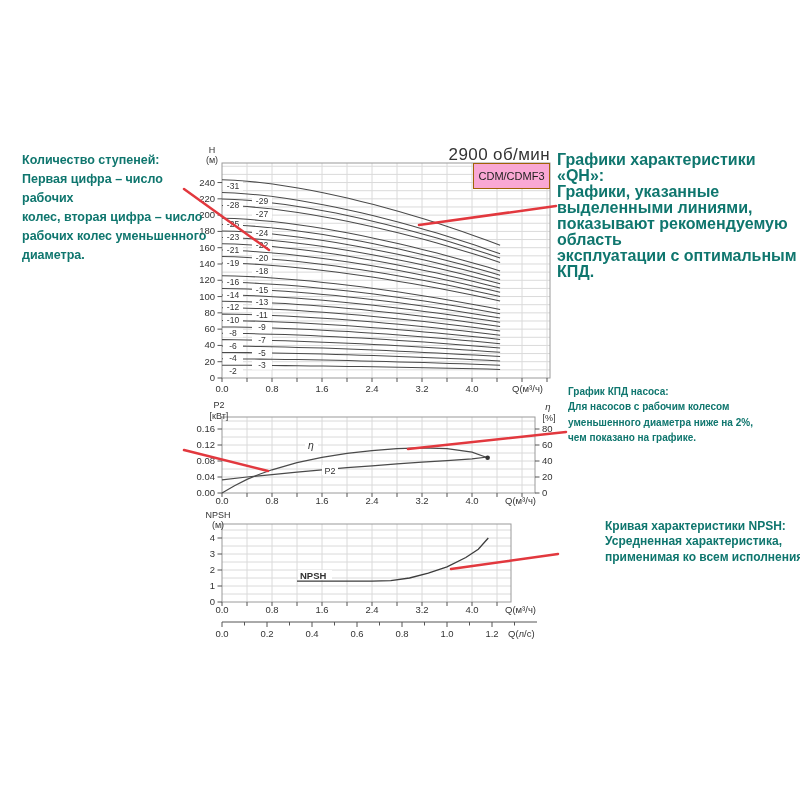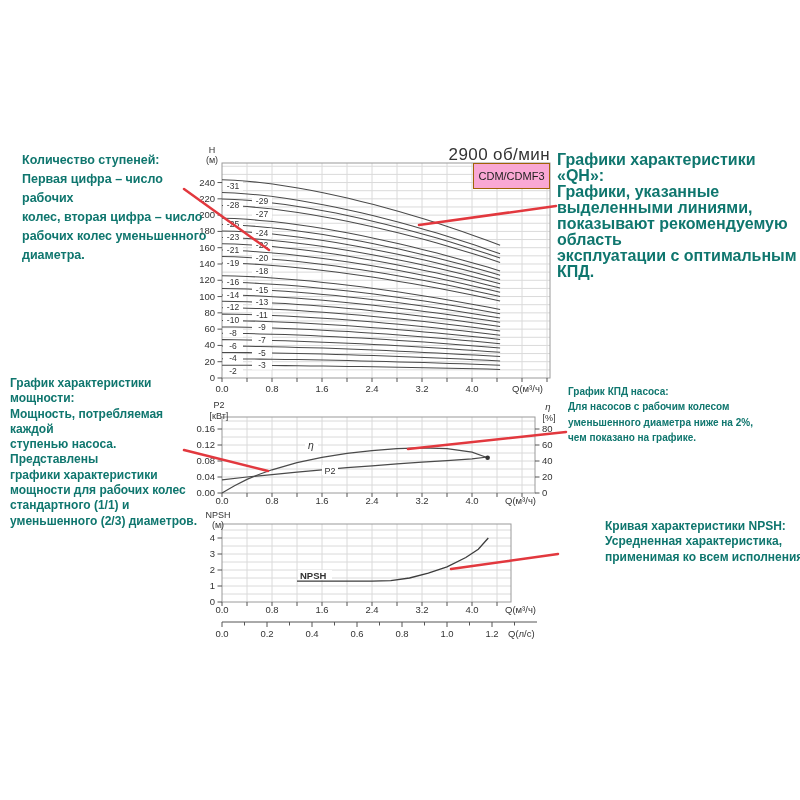--- a/index.html
+++ b/index.html
@@ -380,27 +380,20 @@
 
   <div class="ann ann-stages">Количество ступеней:
 Первая цифра – число рабочих
 колес, вторая цифра – число
 рабочих колес уменьшенного
 диаметра.</div>
   <div class="ann ann-qh">Графики характеристики «QH»:
 Графики, указанные выделенными линиями,
 показывают рекомендуемую область
 эксплуатации с оптимальным КПД.</div>
-  <div class="ann ann-power">График характеристики мощности:
-Мощность, потребляемая каждой
-ступенью насоса. Представлены
-графики характеристики
-мощности для рабочих колес
-стандартного (1/1) и
-уменьшенного (2/3) диаметров.</div>
   <div class="ann ann-eff">График КПД насоса:
 Для насосов с рабочим колесом
 уменьшенного диаметра ниже на 2%,
 чем показано на графике.</div>
   <div class="ann ann-npsh">Кривая характеристики NPSH:
 Усредненная характеристика,
 применимая ко всем исполнениям.</div>
 
   <div class="speed-label">2900 об/мин</div>
   <div class="model-box">CDM/CDMF3</div>

